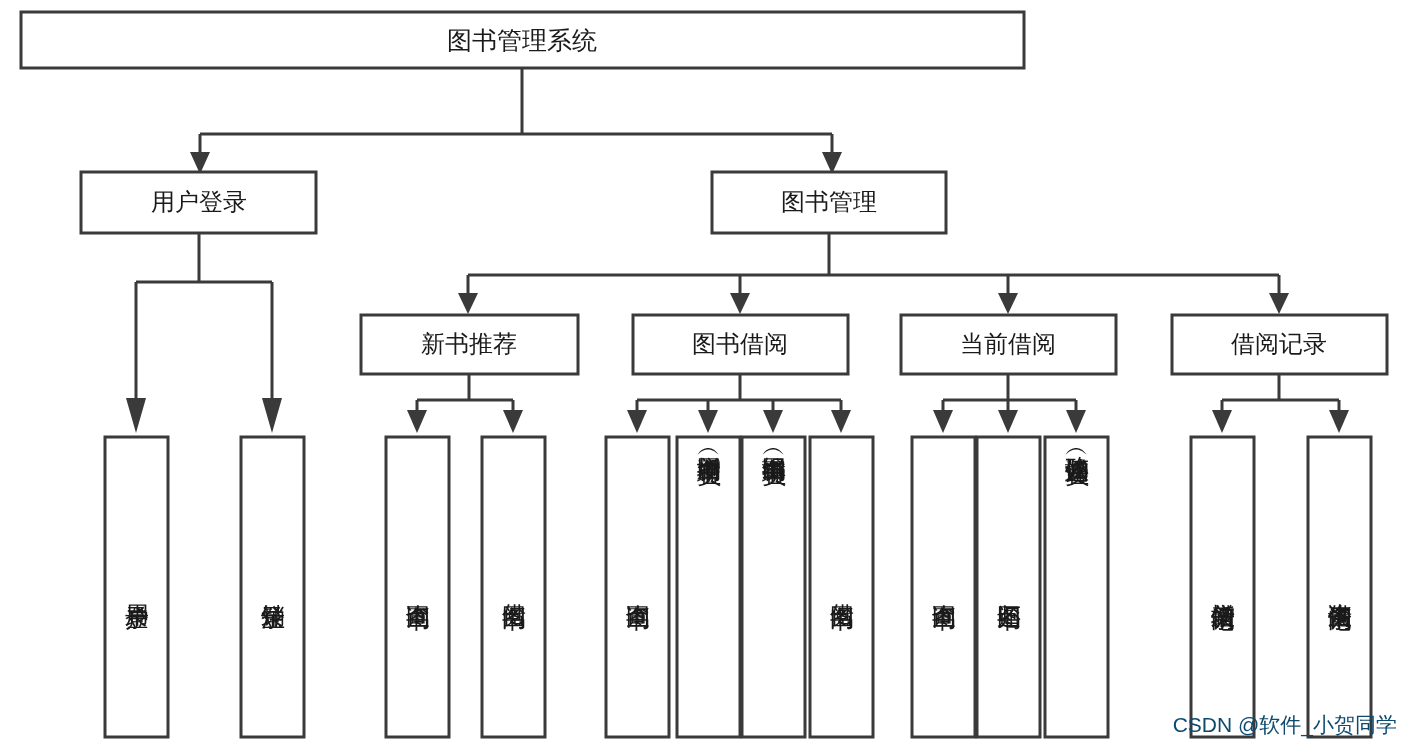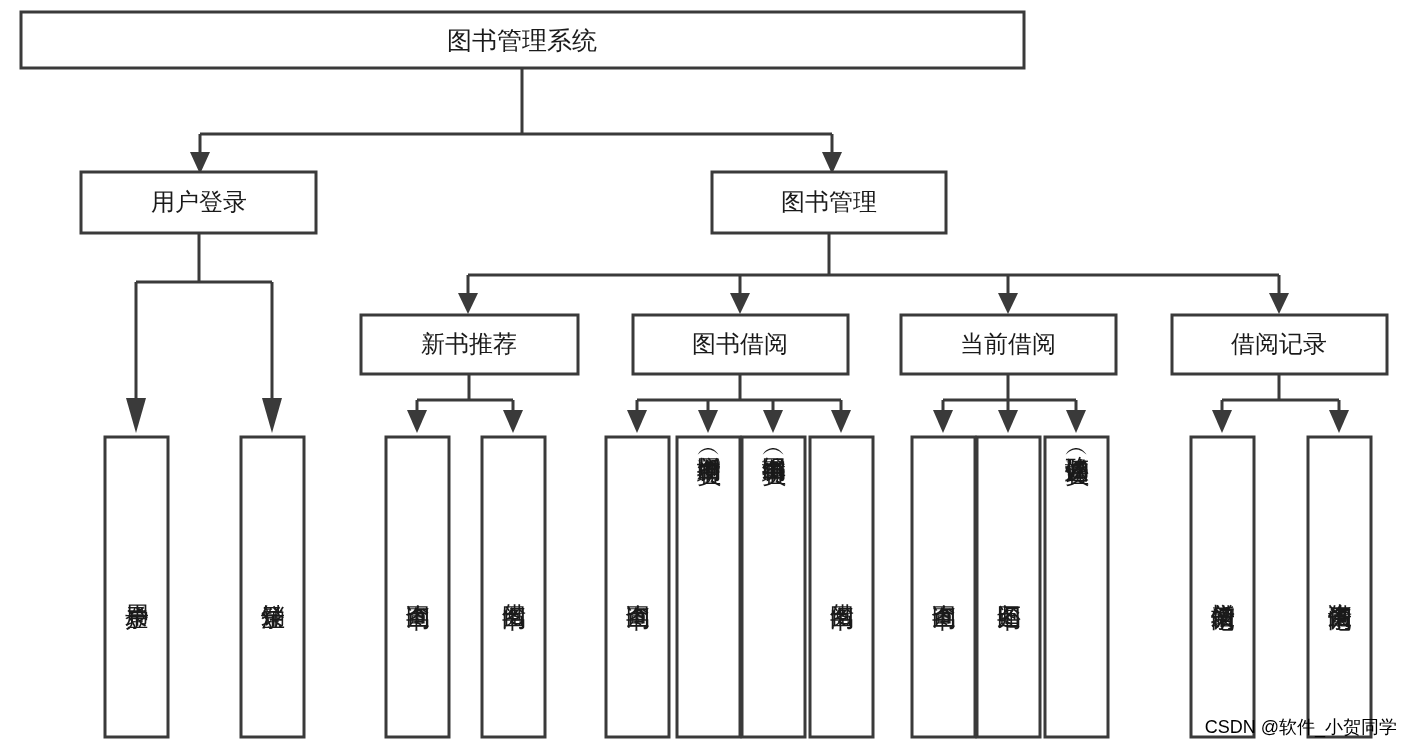--- a/index.html
+++ b/index.html
@@ -67,22 +67,22 @@
     line-height: 1.12;
     color: #1a1a1a;
     letter-spacing: 1px;
     white-space: nowrap;
   }
   .watermark {
     position: absolute;
     right: 8px;
     bottom: 8px;
     font-family: "Liberation Sans", "DejaVu Sans", sans-serif;
-    font-size: 18px;
-    color: #000000;
+    font-size: 21px;
+    color: #0c4a6e;
     white-space: nowrap;
   }
 </style>
 </head>
 <body>
 
 <div id="diagram-root">
 
   <svg class="diagram" viewBox="0 0 1405 747" xmlns="http://www.w3.org/2000/svg">
 

